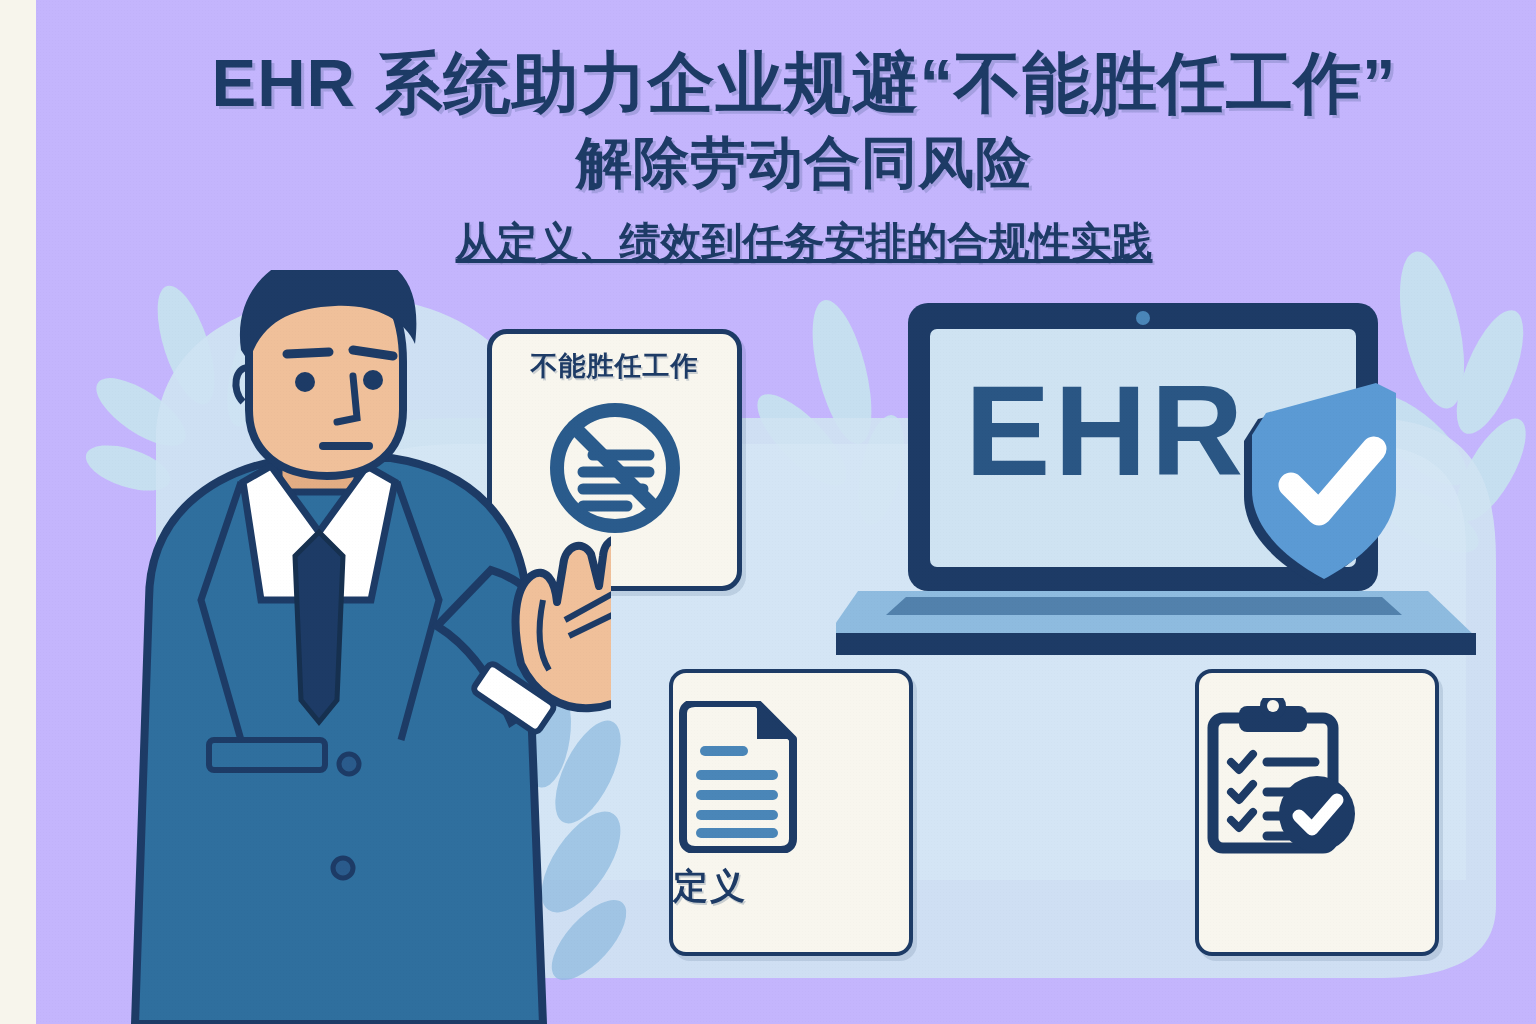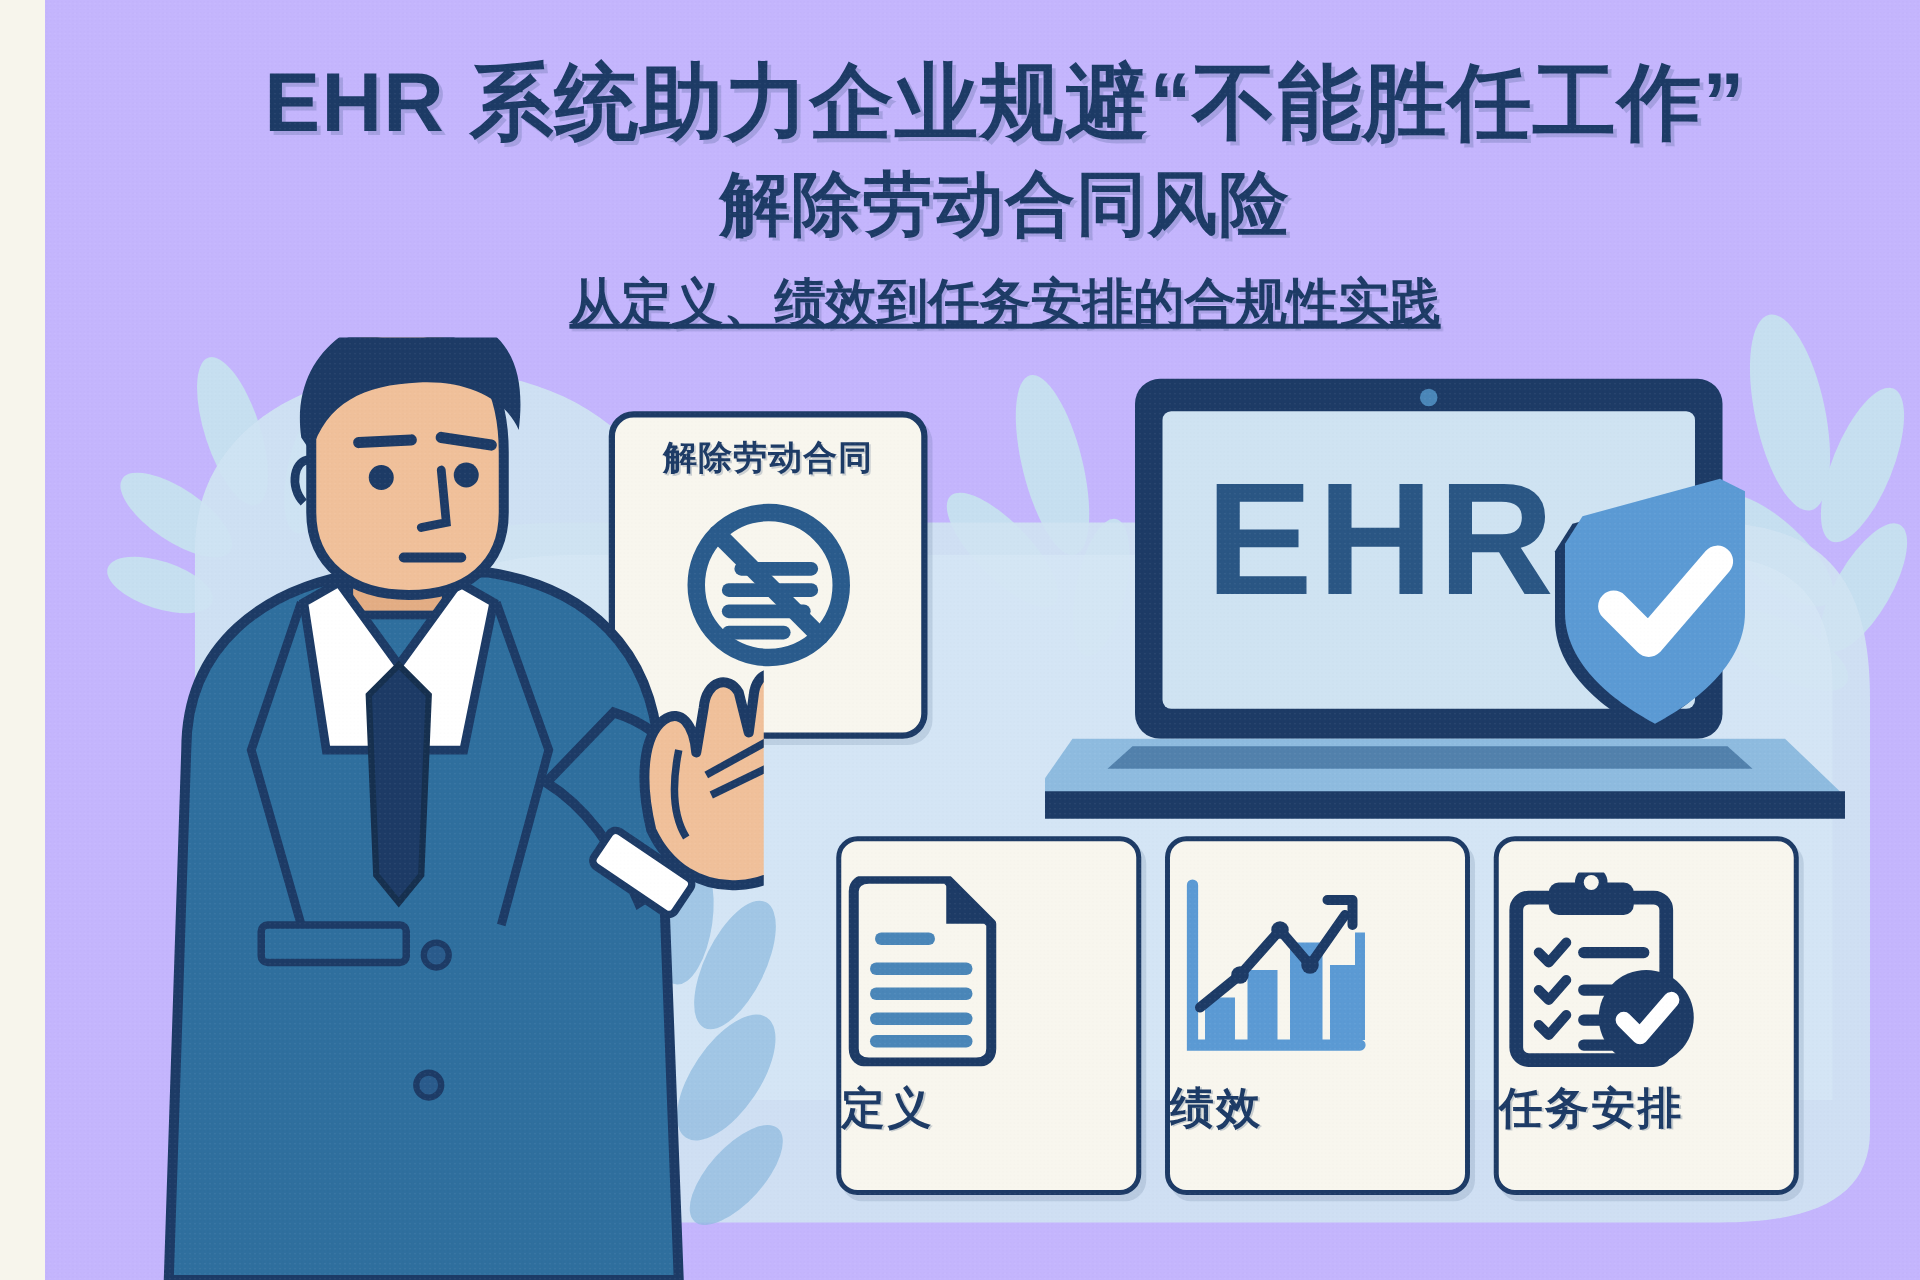--- a/index.html
+++ b/index.html
@@ -140,21 +140,21 @@
     <g>
       <path d="M430 128 L540 98 L560 108 L560 205 C560 252 510 282 488 294
                C466 282 416 252 416 205 L416 150 Z" fill="#1d3b66" transform="translate(-8,6)"></path>
       <path d="M430 128 L540 98 L560 108 L560 205 C560 252 510 282 488 294
                C466 282 416 252 416 205 L416 150 Z" fill="#5b9ad4"></path>
       <path d="M455 200 L483 228 L538 164" stroke="#ffffff" stroke-width="25" fill="none" stroke-linecap="round" stroke-linejoin="round"></path>
     </g>
   </svg>
 
   <div id="stopcard">
-    <div class="cap">解除劳动合同</div>
+    <div class="cap">不能胜任工作</div>
     <svg width="160" height="160" viewBox="0 0 160 160" style="margin-top:4px;">
       <g stroke="#2a5b8c" stroke-width="11" stroke-linecap="round">
         <line x1="58" y1="67" x2="114" y2="67"></line>
         <line x1="48" y1="84" x2="114" y2="84"></line>
         <line x1="48" y1="101" x2="108" y2="101"></line>
         <line x1="48" y1="118" x2="92" y2="118"></line>
       </g>
       <circle cx="80" cy="80" r="58" fill="none" stroke="#2a5b8c" stroke-width="14"></circle>
       <line x1="39" y1="39" x2="121" y2="121" stroke="#2a5b8c" stroke-width="14" stroke-linecap="round"></line>
     </svg>
@@ -224,43 +224,20 @@
             <line x1="28" y1="74" x2="100" y2="74"></line>
             <line x1="28" y1="94" x2="100" y2="94"></line>
             <line x1="28" y1="114" x2="100" y2="114"></line>
             <line x1="28" y1="132" x2="100" y2="132"></line>
           </g>
         </svg>
       </div>
       <div class="lbl">定义</div>
     </div>
 
-    <div class="fcard">
-      <div class="ic">
-        <svg width="158" height="150" viewBox="0 0 158 150">
-
-          <path d="M18 6 L18 134 L152 134" fill="none" stroke="#5b9ad4" stroke-width="9" stroke-linecap="round"></path>
-
-          <g fill="#5b9ad4">
-            <rect x="28" y="96" width="24" height="34"></rect>
-            <rect x="62" y="74" width="24" height="56"></rect>
-            <rect x="96" y="52" width="26" height="78"></rect>
-            <rect x="128" y="70" width="22" height="60"></rect>
-            <rect x="148" y="44" width="8" height="86"></rect>
-          </g>
-
-          <polyline points="24,104 56,78 88,42 112,70 140,30" fill="none" stroke="#1d3b66" stroke-width="8" stroke-linecap="round" stroke-linejoin="round"></polyline>
-          <circle cx="56" cy="78" r="7" fill="#1d3b66"></circle>
-          <circle cx="88" cy="42" r="7" fill="#1d3b66"></circle>
-          <circle cx="112" cy="70" r="7" fill="#1d3b66"></circle>
-          <path d="M126 18 L146 18 L146 38" fill="none" stroke="#1d3b66" stroke-width="8" stroke-linecap="round" stroke-linejoin="round"></path>
-        </svg>
-      </div>
-      <div class="lbl">绩效</div>
-    </div>
 
     <div class="fcard">
       <div class="ic">
         <svg width="160" height="158" viewBox="0 0 160 158">
 
           <rect x="14" y="20" width="120" height="130" rx="10" fill="#f8f6ee" stroke="#1d3b66" stroke-width="11"></rect>
 
           <rect x="40" y="8" width="68" height="26" rx="8" fill="#1d3b66"></rect>
           <circle cx="74" cy="8" r="13" fill="#1d3b66"></circle>
           <circle cx="74" cy="8" r="6" fill="#f8f6ee"></circle>
@@ -275,18 +252,17 @@
             <line x1="68" y1="64" x2="116" y2="64"></line>
             <line x1="68" y1="94" x2="116" y2="94"></line>
             <line x1="68" y1="118" x2="98" y2="118"></line>
             <line x1="68" y1="138" x2="90" y2="138"></line>
           </g>
 
           <circle cx="118" cy="116" r="38" fill="#1d3b66"></circle>
           <polyline points="100,118 113,131 138,102" fill="none" stroke="#ffffff" stroke-width="13" stroke-linecap="round" stroke-linejoin="round"></polyline>
         </svg>
       </div>
-      <div class="lbl">任务安排</div>
     </div>
   </div>
 
   <div id="grain"></div>
 </div>
 
 </body></html>

